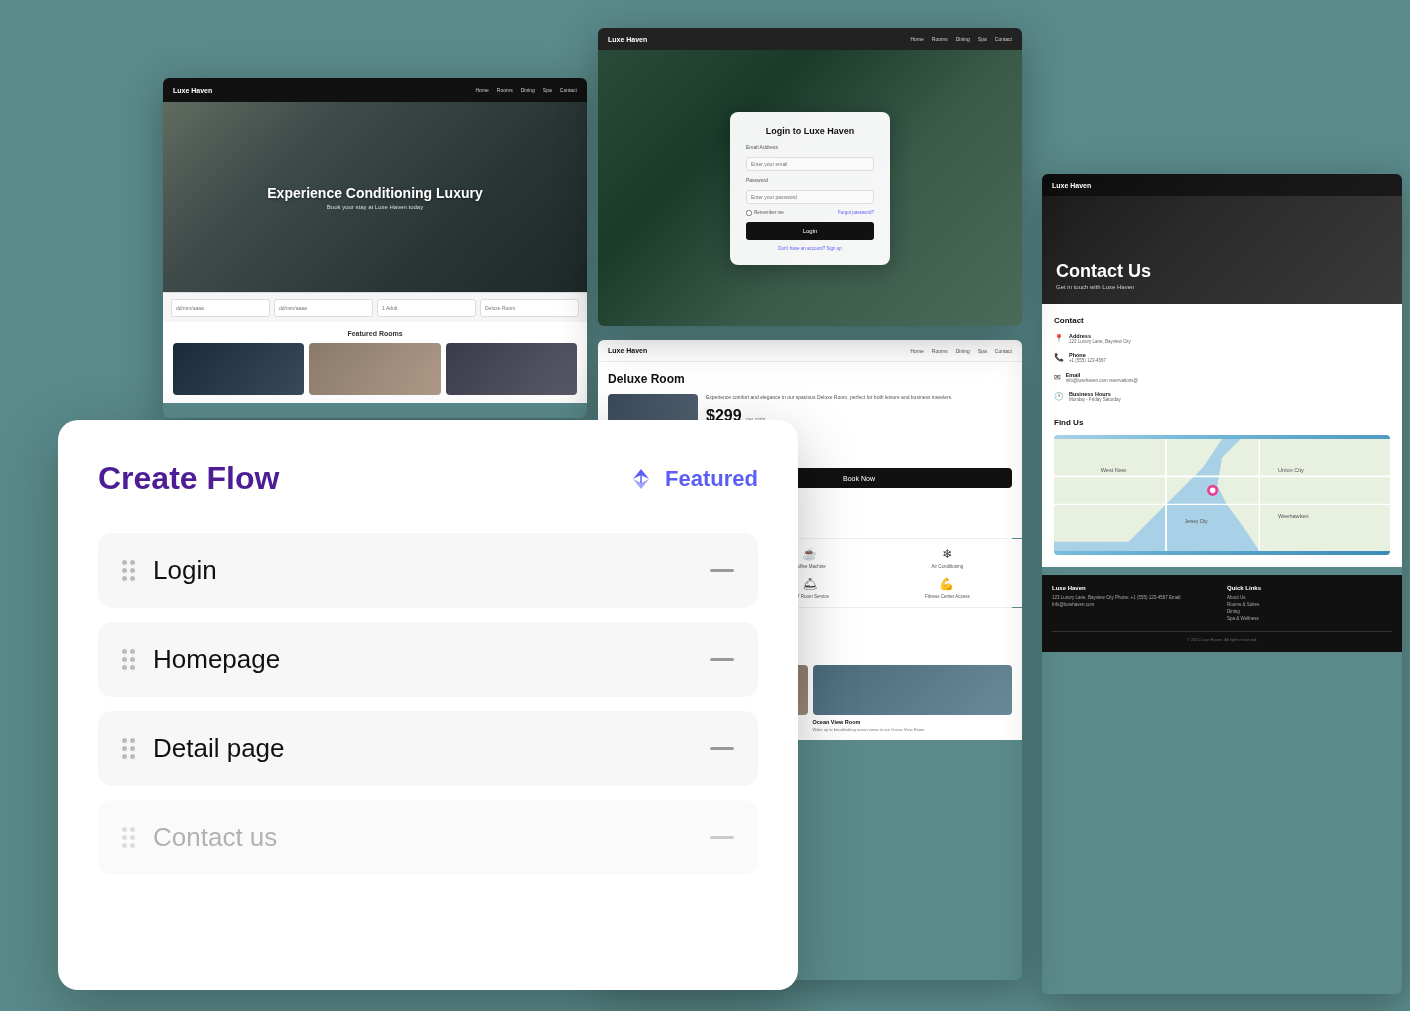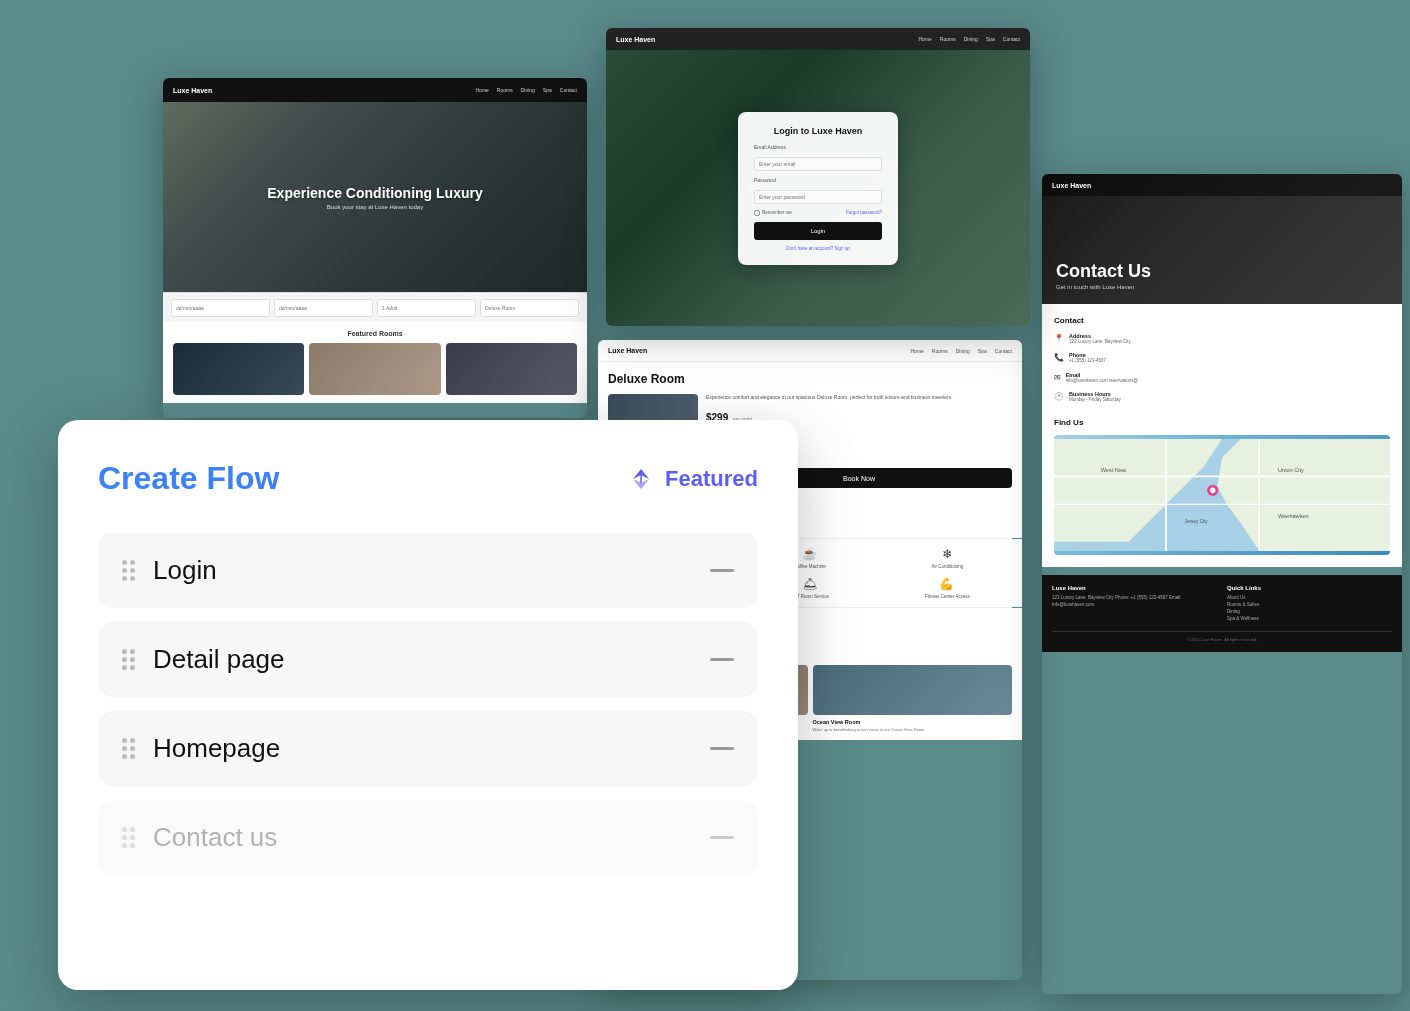--- a/index.html
+++ b/index.html
@@ -34,21 +34,21 @@
     }
     .create-flow-header {
       display: flex;
       justify-content: space-between;
       align-items: center;
       margin-bottom: 36px;
     }
     .create-flow-title {
       font-size: 32px;
       font-weight: 700;
-      color: #3b82f6;
+      color: #4c1d95;
     }
     .autoflow-brand {
       display: flex;
       align-items: center;
       gap: 8px;
       font-size: 22px;
       font-weight: 600;
       color: #5b5ef4;
     }
     .autoflow-icon {
@@ -187,21 +187,20 @@
     .screenshot-login {
       position: absolute;
       left: 598px;
       top: 28px;
       width: 424px;
       height: 298px;
       border-radius: 6px;
       overflow: hidden;
       box-shadow: 0 10px 40px rgba(0,0,0,0.3);
       z-index: 15;
-      margin-left: 8px;
     }
     .sl-navbar {
       background: #222;
       height: 22px;
       display: flex;
       align-items: center;
       padding: 0 10px;
       justify-content: space-between;
     }
     .sl-navbar-brand { color: #fff; font-size: 7px; font-weight: 600; }
@@ -292,21 +291,21 @@
     .sd-room-title { font-size: 12px; font-weight: 700; color: #111; margin-bottom: 8px; }
     .sd-room-layout { display: flex; gap: 8px; }
     .sd-room-img {
       width: 90px;
       height: 80px;
       background: linear-gradient(135deg, #3a4a5a, #5a6a7a);
       border-radius: 4px;
     }
     .sd-room-info { flex: 1; }
     .sd-room-desc { font-size: 5px; color: #555; margin-bottom: 6px; line-height: 1.4; }
-    .sd-price { font-size: 10px; font-weight: 700; color: #111; }
+    .sd-price { font-size: 16px; font-weight: 700; color: #111; }
     .sd-price-sub { font-size: 5px; color: #888; display: inline; }
     .sd-features { margin-top: 5px; }
     .sd-feature { font-size: 5px; color: #444; margin-bottom: 2px; display: flex; align-items: center; gap: 3px; }
     .sd-book-btn {
       width: 100%;
       height: 20px;
       background: #111;
       color: #fff;
       border-radius: 4px;
       font-size: 7px;
@@ -496,34 +495,34 @@
 
   <div class="flow-item">
     <div class="flow-item-drag">
       <div class="dot"></div>
         <div class="dot"></div>
       <div class="dot"></div>
         <div class="dot"></div>
       <div class="dot"></div>
         <div class="dot"></div>
     </div>
-    <span class="flow-item-label active">Detail page</span>
+    <span class="flow-item-label active">Homepage</span>
     <div class="flow-item-minus"></div>
   </div>
 
   <div class="flow-item">
     <div class="flow-item-drag">
       <div class="dot"></div>
         <div class="dot"></div>
       <div class="dot"></div>
         <div class="dot"></div>
       <div class="dot"></div>
         <div class="dot"></div>
     </div>
-    <span class="flow-item-label active">Homepage</span>
+    <span class="flow-item-label active">Detail page</span>
     <div class="flow-item-minus"></div>
   </div>
 
   <div class="flow-item" style="opacity:0.5;">
     <div class="flow-item-drag">
       <div class="dot"></div>
         <div class="dot"></div>
       <div class="dot"></div>
         <div class="dot"></div>
       <div class="dot"></div>

